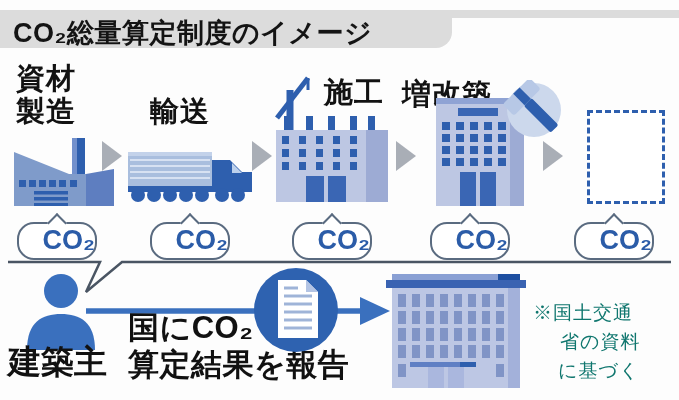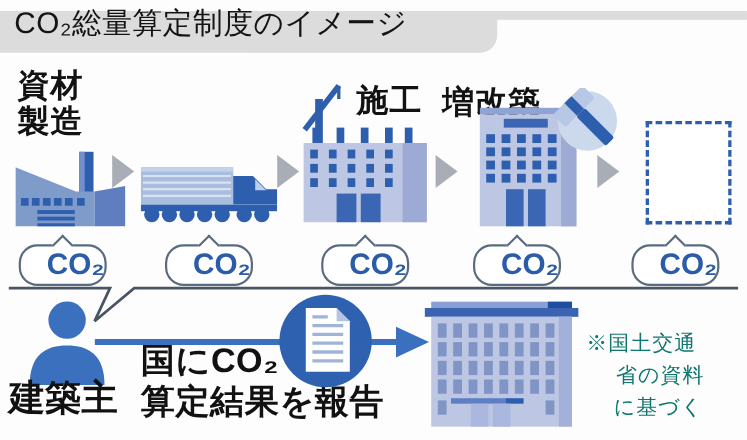--- a/index.html
+++ b/index.html
@@ -5,21 +5,21 @@
   html,body { margin:0; padding:0; background:#ffffff; }
   #canvas {
     position:relative; width:679px; height:400px; background:#fdfdfd;
     overflow:hidden; font-family:"Liberation Sans", sans-serif;
   }
 
   
   .title-strip { position:absolute; left:0; top:10px; width:679px; height:8px; background:#dcdcdc; }
   .title-tab   { position:absolute; left:0; top:10px; width:452px; height:38px; background:#dcdcdc;
                  border-bottom-right-radius:16px; }
-  .title-text  { position:absolute; left:13px; top:3px; font-size:27px; font-weight:400;
+  .title-text  { position:absolute; left:13px; top:15px; font-size:27px; font-weight:700;
                  color:#141414; letter-spacing:0.5px; white-space:nowrap; }
 
   
   .stage-label { position:absolute; font-size:29px; line-height:33px; font-weight:600;
                  color:#121212; white-space:pre-line; letter-spacing:1px; }
 
   
   .icon-abs { position:absolute; }
 
   
@@ -54,20 +54,21 @@
 <body>
 
 <div id="canvas">
 
   <div class="title-strip"></div>
   <div class="title-tab"></div>
   <div class="title-text">CO₂総量算定制度のイメージ</div>
 
   <div class="stage-label" style="left:16px;  top:62px;">資材
 製造</div>
+  <div class="stage-label" style="left:150px; top:95px;">輸送</div>
   <div class="stage-label" style="left:324px; top:76px;">施工</div>
   <div class="stage-label" style="left:402px; top:78px;">増改築</div>
 
   <svg class="icon-abs" style="left:14px; top:134px;" width="100" height="72" viewBox="0 0 100 72">
     <rect x="58" y="4" width="13" height="40" fill="#2e5fae"></rect>
     <rect x="58" y="4" width="5" height="40" fill="#7290cc"></rect>
     <polygon points="0,18 55,40 72,40 72,72 0,72" fill="#7f9bca"></polygon>
     <polygon points="72,40 100,35 100,72 72,72" fill="#5e7ec0"></polygon>
     <g fill="#2e5fae">
       <rect x="5" y="46" width="7" height="7"></rect>

